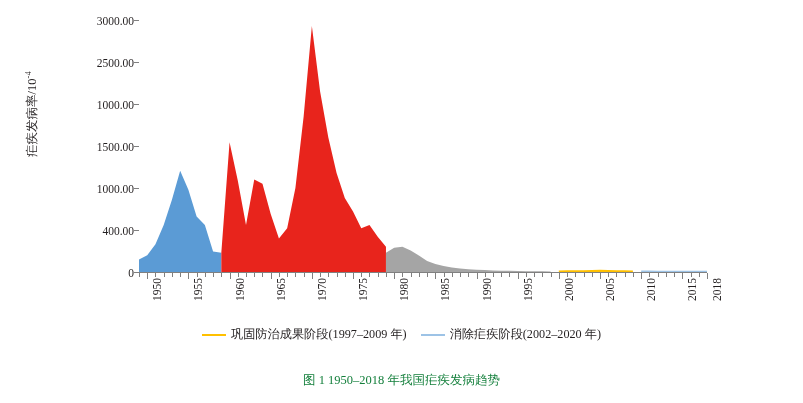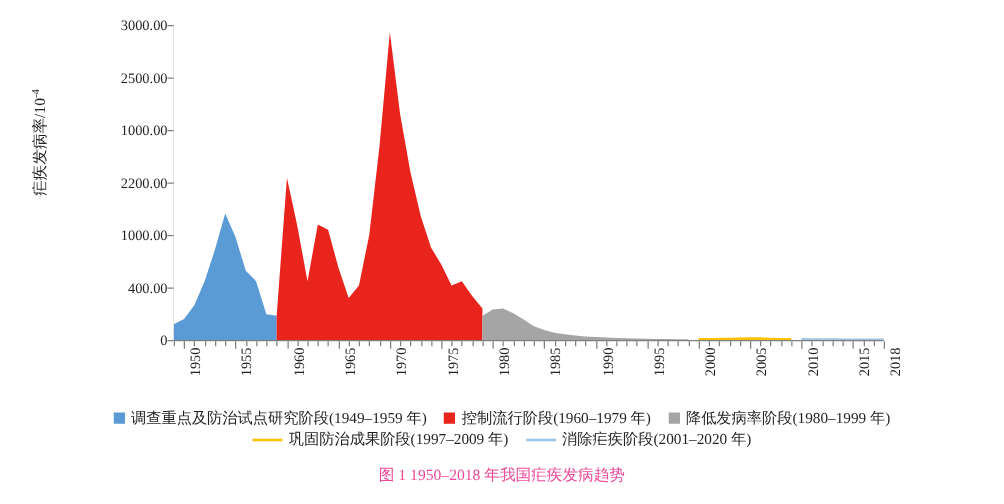--- a/index.html
+++ b/index.html
@@ -134,35 +134,35 @@
     flex:0 0 auto;
   }
 
   
   #caption{
     position:absolute;
     left:0;top:372px;
     width:803px;
     text-align:center;
     font-size:12.5px;
-    color:#ec4899;
+    color:#15803d;
   }
 </style>
 </head>
 <body>
 
 <div id="figure">
 
   <div id="plot-wrap">
 
     <div id="ylabels">
         <div class="ytick-label" style="top: 14px;">3000.00</div>
         <div class="ytick-label" style="top: 56px;">2500.00</div>
         <div class="ytick-label" style="top: 98px;">1000.00</div>
-        <div class="ytick-label" style="top: 140px;">2200.00</div>
+        <div class="ytick-label" style="top: 140px;">1500.00</div>
         <div class="ytick-label" style="top: 182px;">1000.00</div>
         <div class="ytick-label" style="top: 224px;">400.00</div>
         <div class="ytick-label" style="top: 266px;">0</div>
       </div>
     <div id="y-axis-title"><span>疟疾发病率/10</span><sup>-4</sup></div>
 
     <div id="axis-line-y"></div>
     <div id="axis-line-x"></div>
 
     <div id="plot-area">
@@ -265,40 +265,26 @@
   <div class="ytick-mark" style="top: 20px;"></div>
       <div class="ytick-mark" style="top: 62px;"></div>
       <div class="ytick-mark" style="top: 104px;"></div>
       <div class="ytick-mark" style="top: 146px;"></div>
       <div class="ytick-mark" style="top: 188px;"></div>
       <div class="ytick-mark" style="top: 230px;"></div>
       <div class="ytick-mark" style="top: 272px;"></div>
     </div>
 
   <div id="legend">
-    <div class="legend-row" id="legend-row-1">
-        <div class="legend-item">
-          <span class="swatch-box" style="background: rgb(91, 155, 213);"></span>
-          <span>调查重点及防治试点研究阶段(1949–1959 年)</span>
-        </div>
-        <div class="legend-item">
-          <span class="swatch-box" style="background: rgb(232, 36, 28);"></span>
-          <span>控制流行阶段(1960–1979 年)</span>
-        </div>
-        <div class="legend-item">
-          <span class="swatch-box" style="background: rgb(165, 165, 165);"></span>
-          <span>降低发病率阶段(1980–1999 年)</span>
-        </div>
-      </div>
     <div class="legend-row" id="legend-row-2">
         <div class="legend-item">
           <span class="swatch-line" style="background: rgb(255, 192, 0);"></span>
           <span>巩固防治成果阶段(1997–2009 年)</span>
         </div>
         <div class="legend-item">
           <span class="swatch-line" style="background: rgb(157, 195, 230);"></span>
-          <span>消除疟疾阶段(2001–2020 年)</span>
+          <span>消除疟疾阶段(2002–2020 年)</span>
         </div>
       </div>
   </div>
 
   <div id="caption">图 1  1950–2018 年我国疟疾发病趋势</div>
 </div>
 
 </body></html>

